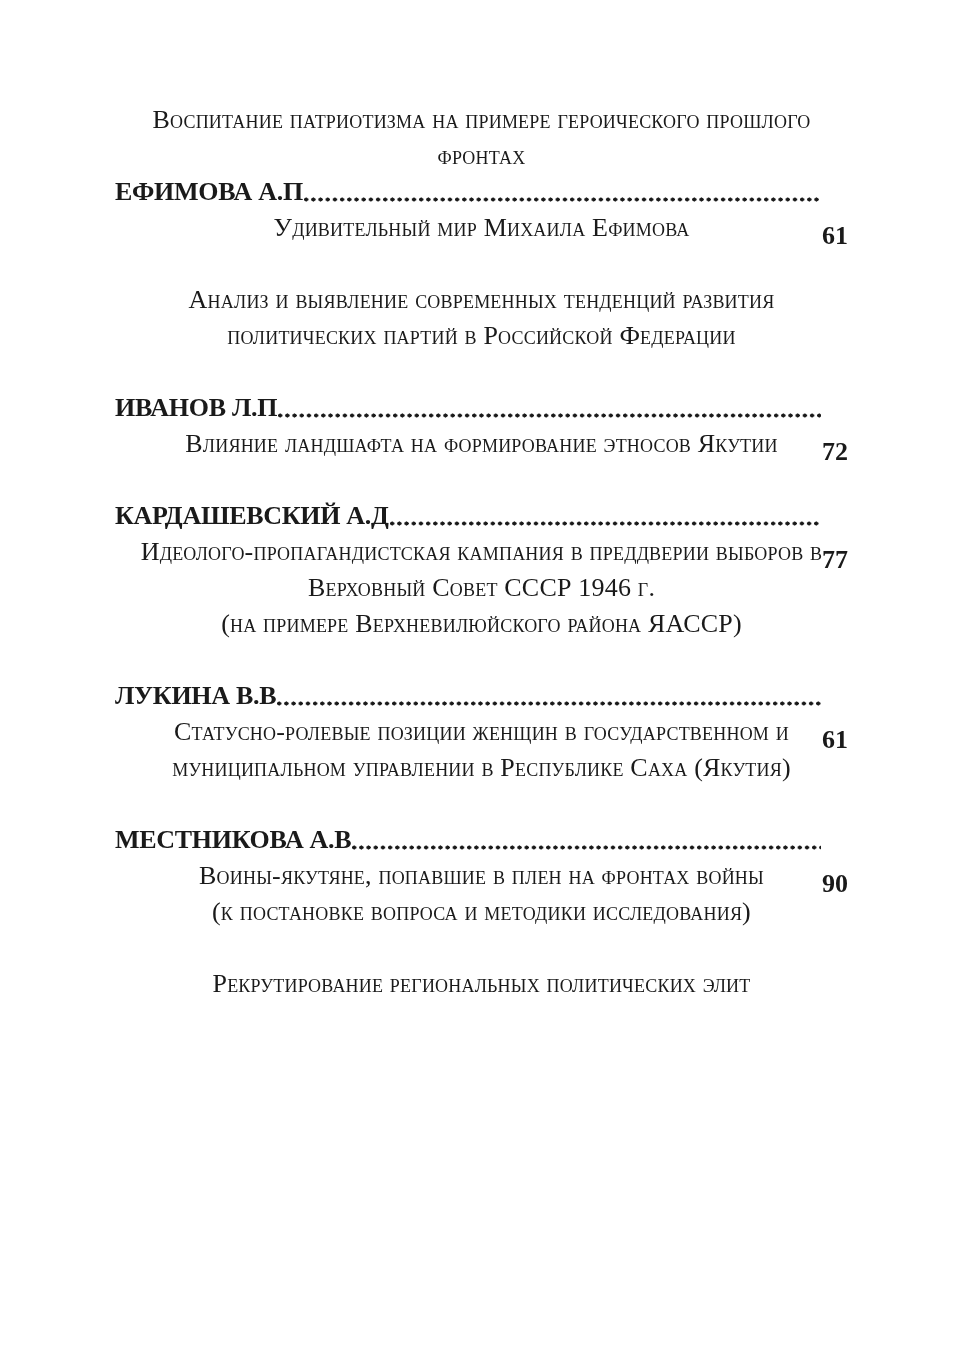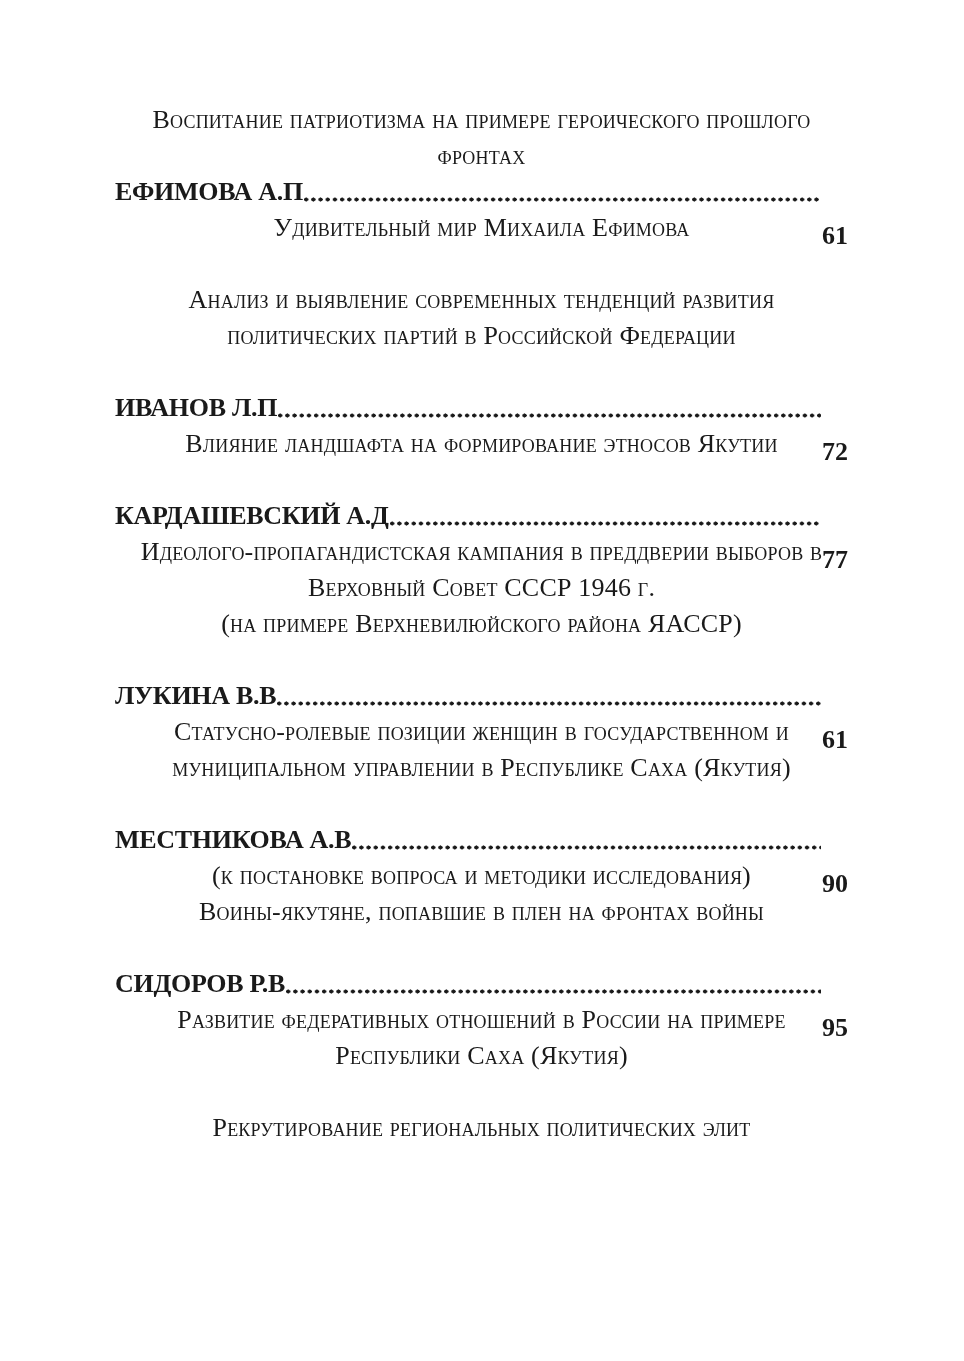--- a/index.html
+++ b/index.html
@@ -119,32 +119,23 @@
       <div class="line title-line">Статусно-ролевые позиции женщин в государственном и</div>
       <div class="line title-line">муниципальном управлении в Республике Саха (Якутия)</div>
     </section>
 
     <section class="toc-entry">
       <div class="line author-line">
         <span class="author">МЕСТНИКОВА А.В</span>
         <span class="leader"></span>
         <span class="pagenum">90</span>
       </div>
+      <div class="line title-line">Воины-якутяне, попавшие в плен на фронтах войны</div>
       <div class="line title-line">(к постановке вопроса и методики исследования)</div>
-      <div class="line title-line">Воины-якутяне, попавшие в плен на фронтах войны</div>
     </section>
 
-    <section class="toc-entry">
-      <div class="line author-line">
-        <span class="author">СИДОРОВ Р.В</span>
-        <span class="leader"></span>
-        <span class="pagenum">95</span>
-      </div>
-      <div class="line title-line">Развитие федеративных отношений в России на примере</div>
-      <div class="line title-line">Республики Саха (Якутия)</div>
-    </section>
 
     <section class="toc-entry">
       <div class="line title-line">Рекрутирование региональных политических элит</div>
     </section>
 
   </div>
 </div>
 
 </body></html>

